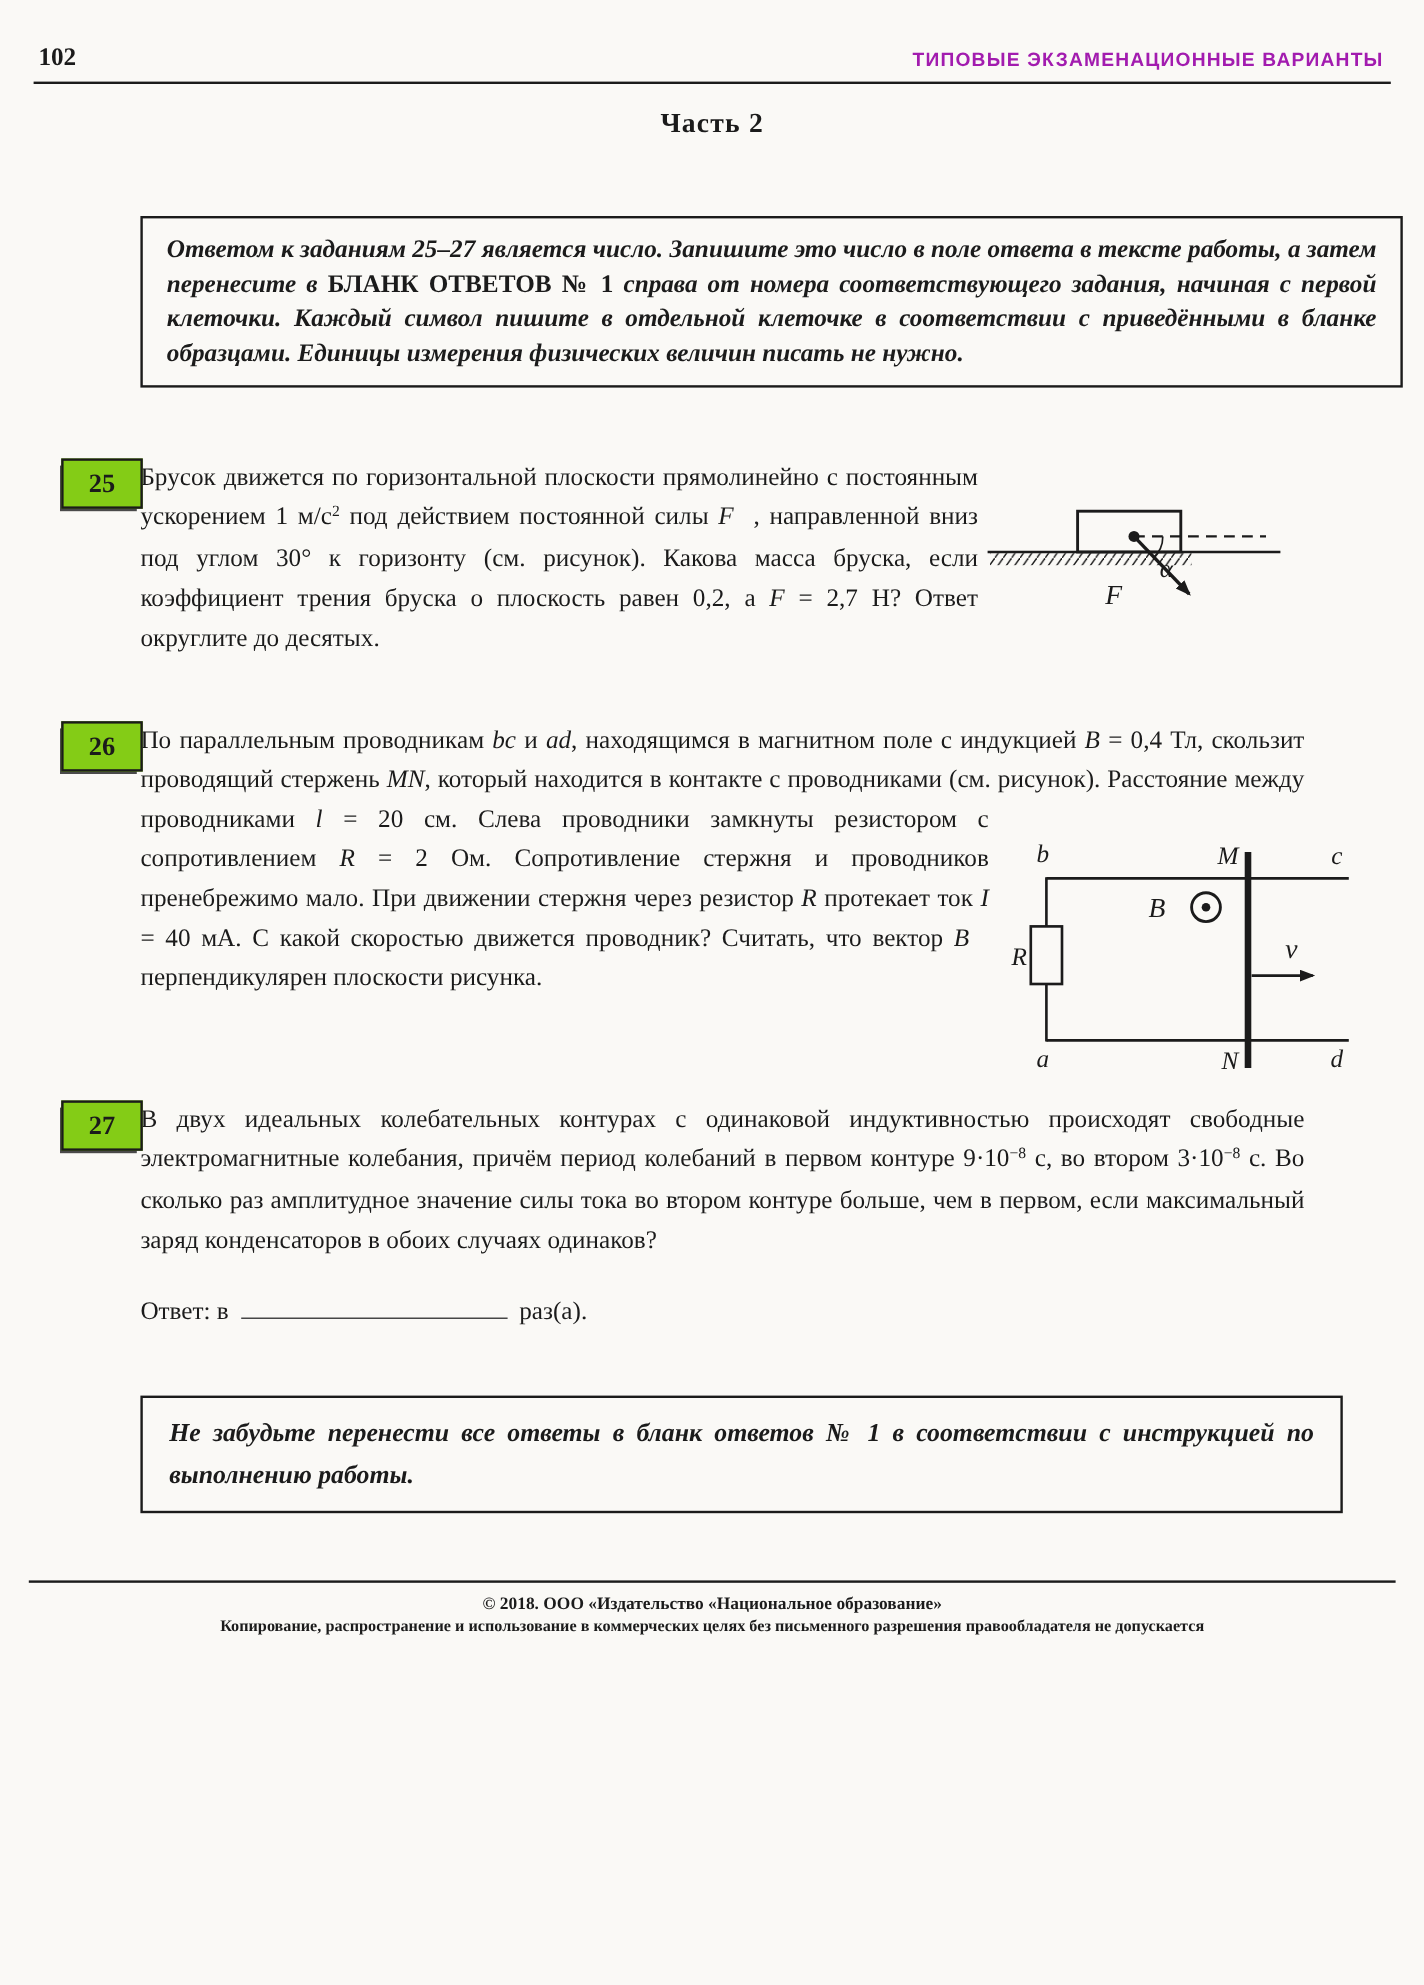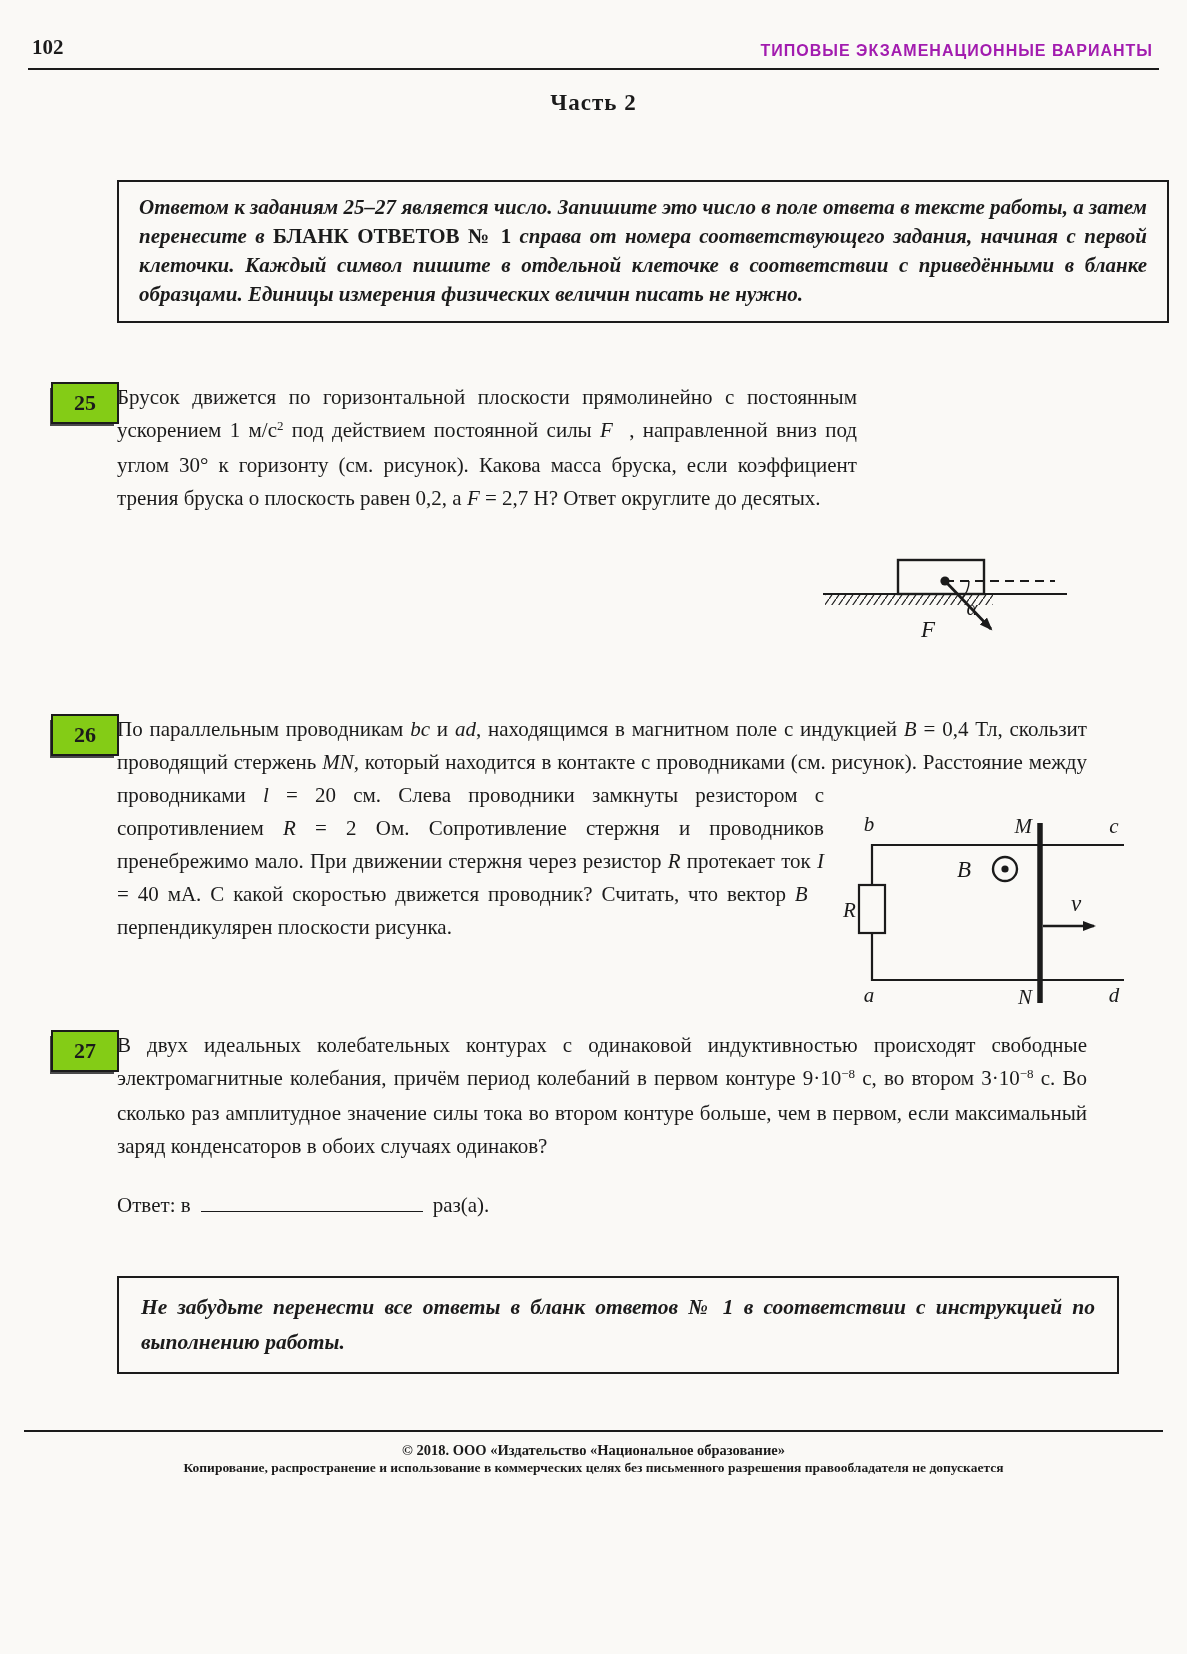--- a/index.html
+++ b/index.html
@@ -56,21 +56,21 @@
     background:#84cc16;
     box-shadow:-3px 4px 0 -2px #4a4a4a;
     margin-left:16px;
   }
   .prob-body { margin-left:85px; width:970px; }
   .ptext { font-size:21px; line-height:33px; text-align:justify; margin:0; }
   .run-i { font-style:italic; }
   .run-sup { font-size:62%; position:relative; top:-0.55em; letter-spacing:0; }
   .run-u { font-style:normal; }
 
-  .p25-row { display:flex;flex-direction:column; }
+  .p25-row { display:flex; }
   .p25-text { width:740px; }
   .fig25 { margin-left:auto; padding-top:14px; }
 
   .fig-spacer { float:right; width:0; height:66px; }
   .fig26 { float:right; clear:right; width:300px; margin:4px -55px 6px 18px; }
 
   .answer { margin:26px 0 0 85px; font-size:21px; line-height:30px; }
   .blank {
     display:inline-block; width:215px; height:1.05em;
     border-bottom:1.7px solid #1b1b1b;

